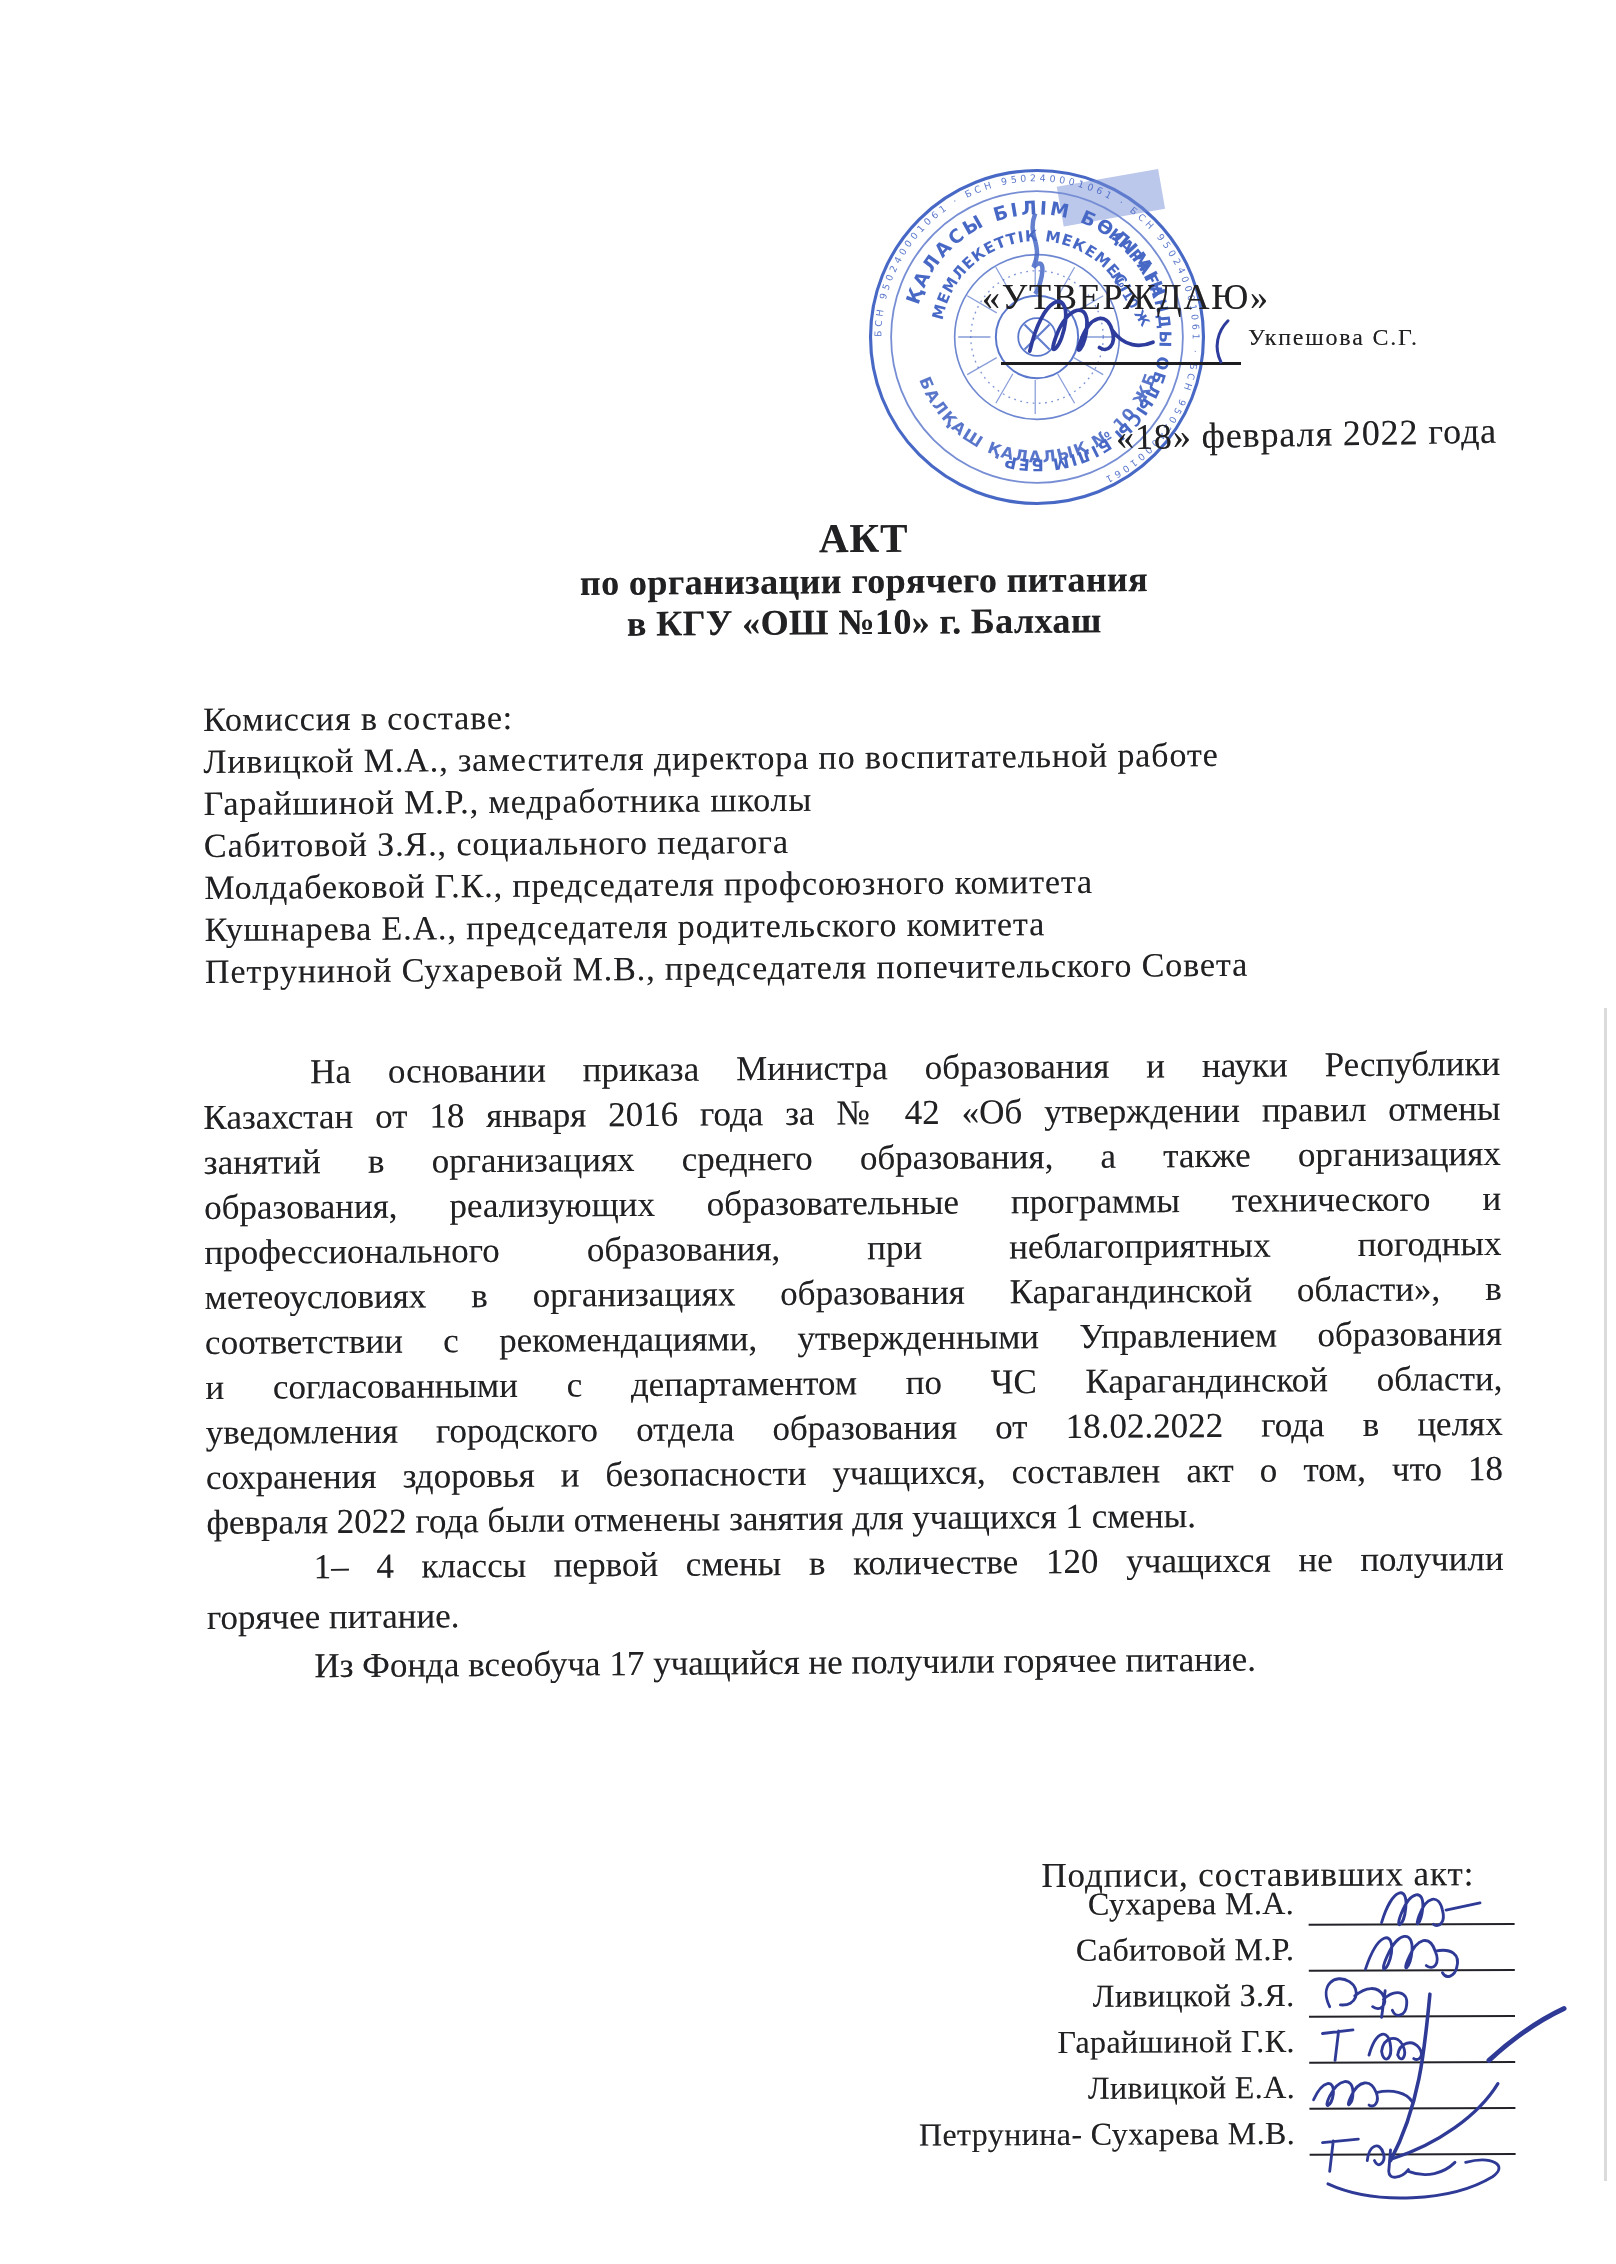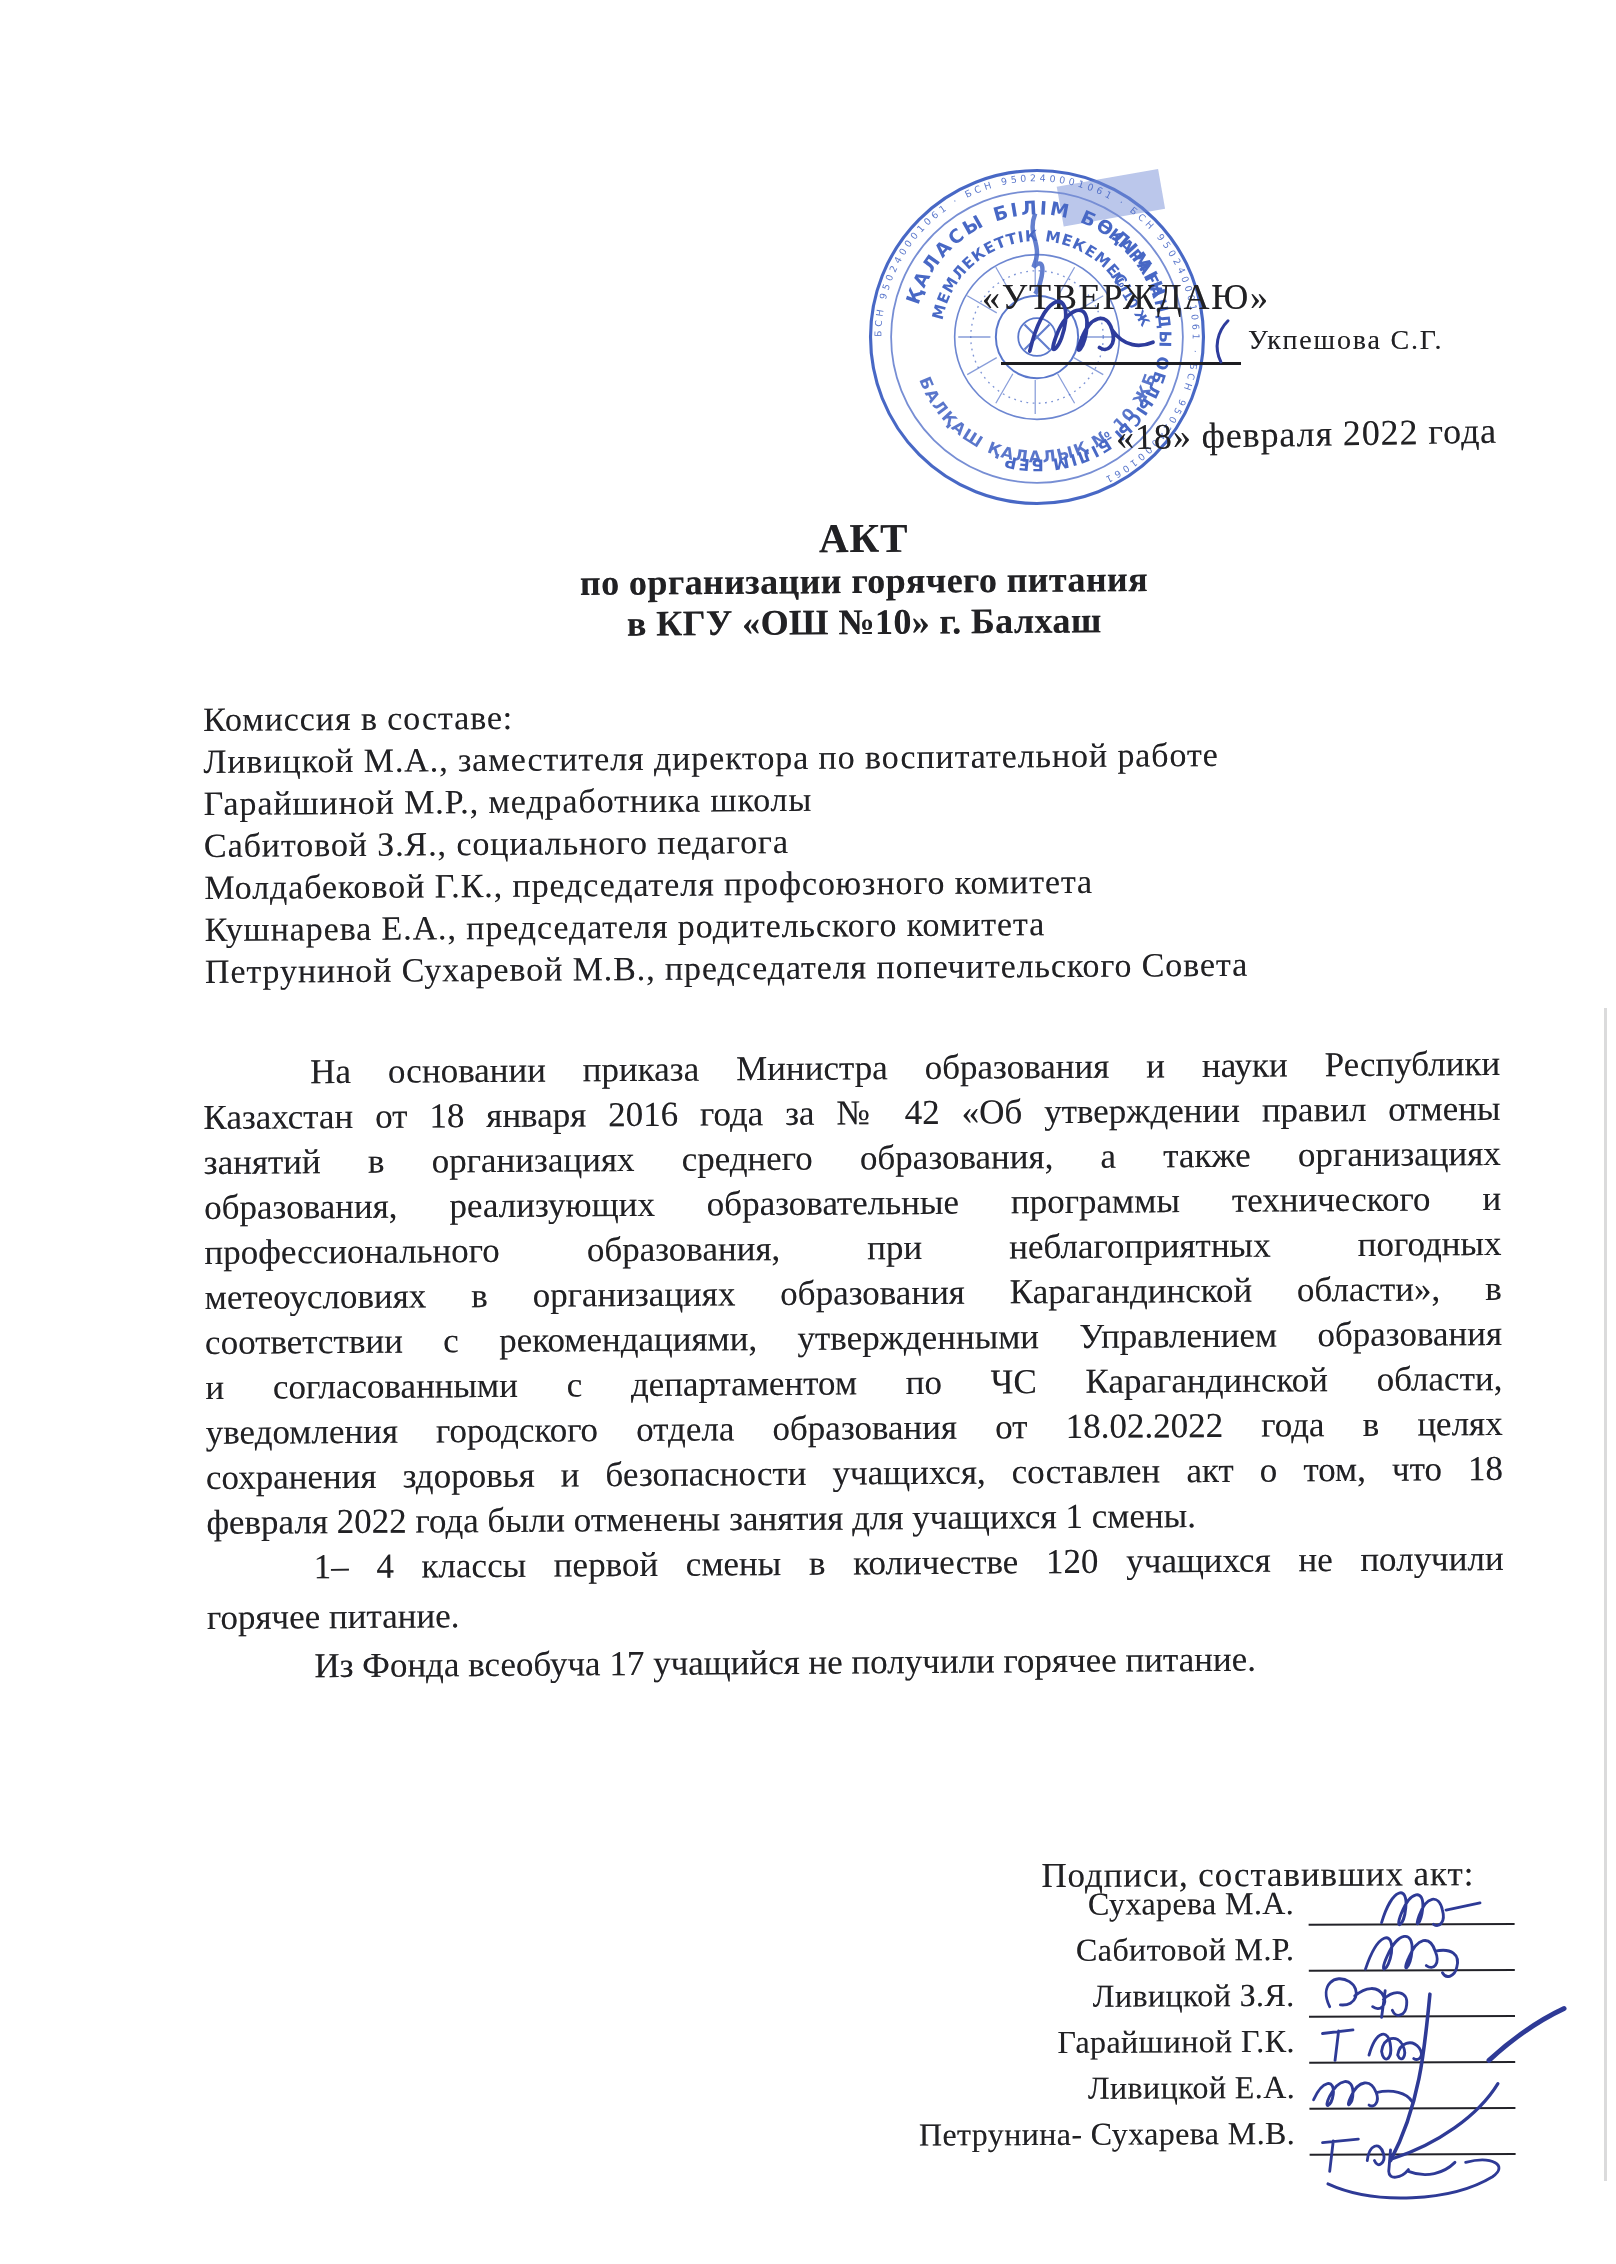--- a/index.html
+++ b/index.html
@@ -14,21 +14,21 @@
   }
   .abs{position:absolute;}
   .doc-text{
     color:#212124;
     text-shadow:0 0 0.6px rgba(40,40,40,.45);
     white-space:nowrap;
   }
   
   .approve-label{left:982px;top:276px;font-size:36px;letter-spacing:1.8px;}
   .director-label{left:537px;top:328px;font-size:36px;letter-spacing:0.9px;}
-  .director-name{left:1248px;top:324px;font-size:28px;letter-spacing:1.8px;}
+  .director-name{left:1248px;top:324px;font-size:24px;letter-spacing:1.8px;}
   .date-label{left:1116px;top:413px;font-size:36px;letter-spacing:0.9px;transform:rotate(-1deg);}
   .dir-underline{left:1001px;top:362px;width:240px;height:0;border-top:3.1px solid #1d1d20;}
   
   .stamp{left:858px;top:158px;width:358px;height:358px;filter:blur(0.5px);opacity:.94;}
   .ink-svg{filter:blur(0.3px);}
   
   .title-block{left:107px;top:516px;width:1514px;text-align:center;font-weight:bold;transform:rotate(-.4deg);}
   .title-1{font-size:41px;line-height:45px;letter-spacing:0.9px;}
   .title-2,.title-3{font-size:36px;line-height:41px;letter-spacing:0.4px;}
   

